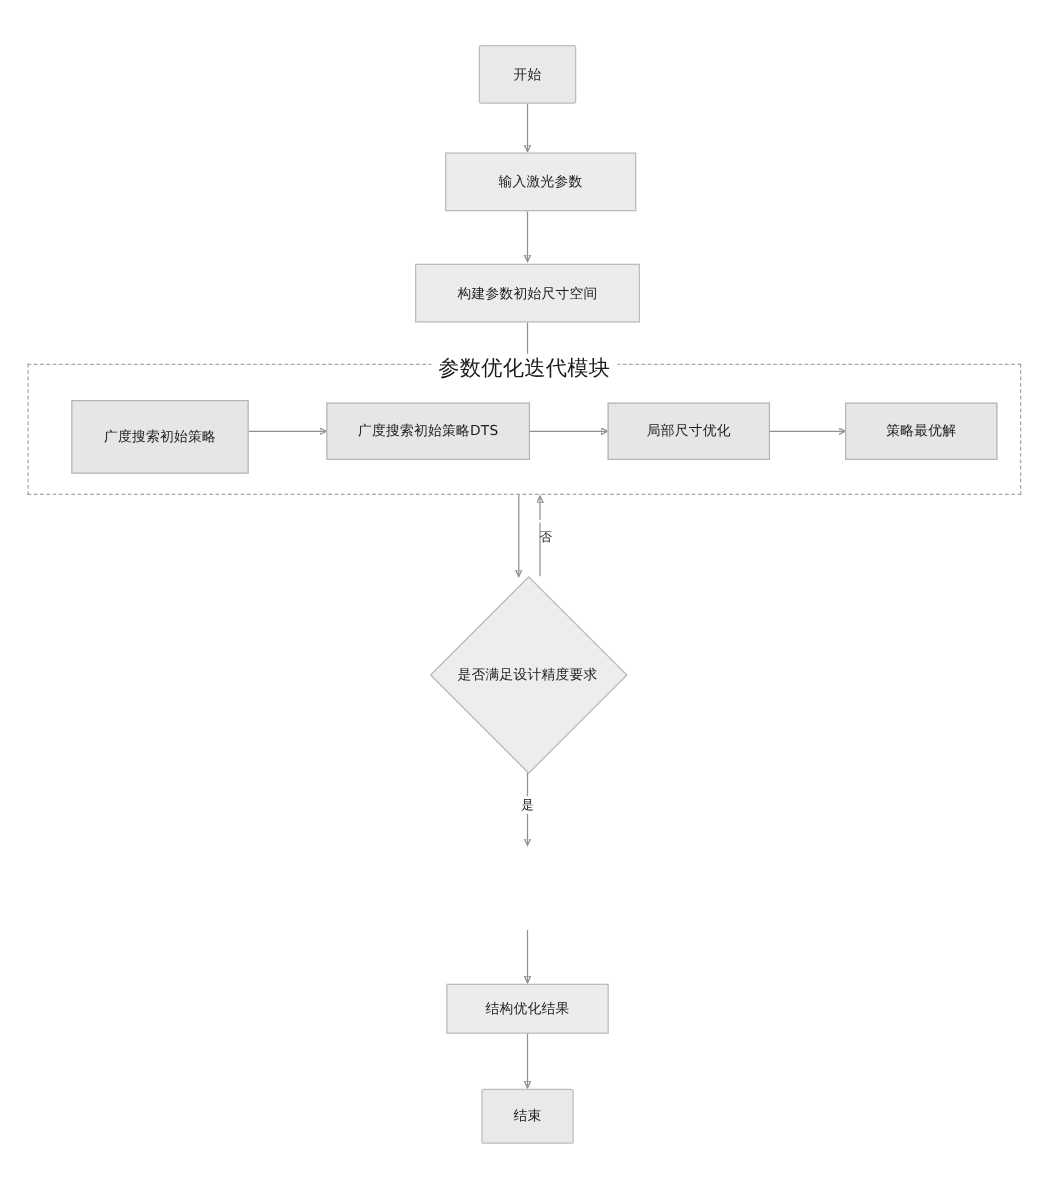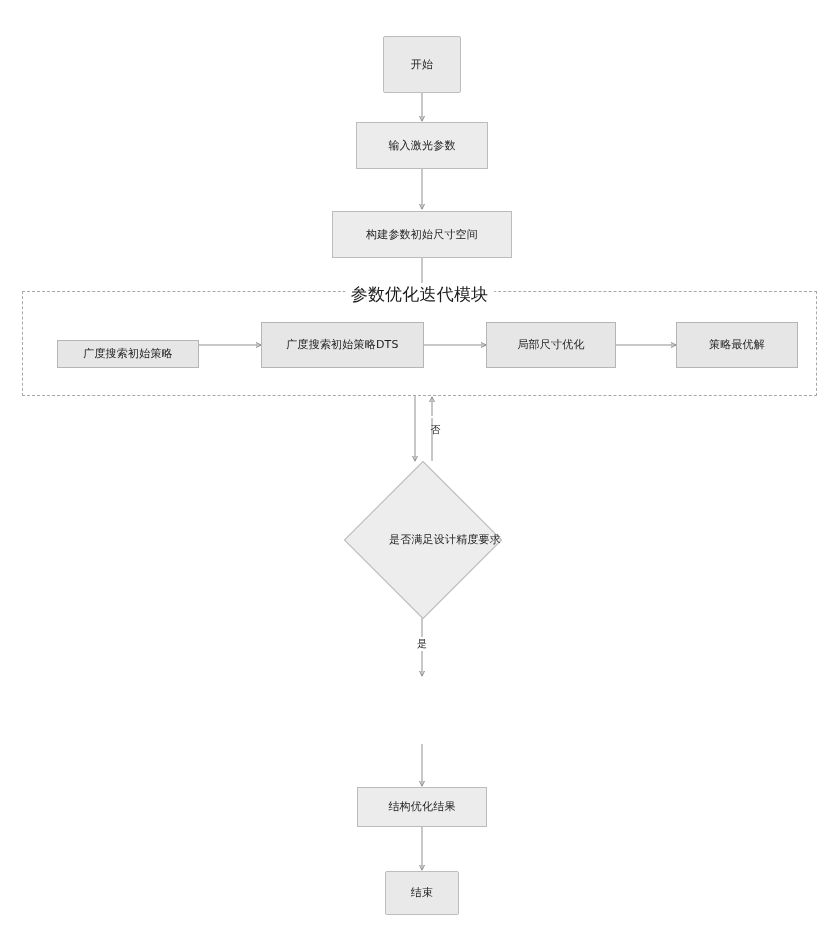--- a/index.html
+++ b/index.html
@@ -53,21 +53,21 @@
   .node.sub {
     background: #e6e6e6;
     border-color: #b5b5b5;
   }
 
   
   .diamond-wrap {
     position: absolute;
     display: flex;
     align-items: center;
-    justify-content: flex-end;
+    justify-content: center;
   }
   .diamond-shape {
     position: absolute;
     left: 50%;
     top: 50%;
     width: 110px;
     height: 110px;
     margin-left: -55px;
     margin-top: -55px;
     background: #ededed;
@@ -162,37 +162,37 @@
 
     <line x1="432" y1="461" x2="432" y2="397" marker-end="url(#arrow)"></line>
 
     <line x1="422" y1="615" x2="422" y2="676" marker-end="url(#arrow)"></line>
 
     <line x1="422" y1="744" x2="422" y2="786" marker-end="url(#arrow)"></line>
 
     <line x1="422" y1="827" x2="422" y2="870" marker-end="url(#arrow)"></line>
   </svg>
 
-  <div class="node terminal" style="left:383px; top:36px; width:78px; height:57px; border-radius:2px;">
+  <div class="node terminal" style="left:383px; top:36px; width:78px; height:47px; border-radius:2px;">
     <span>开始</span>
   </div>
 
-  <div class="node process" style="left:356px; top:122px; width:132px; height:47px;">
+  <div class="node process" style="left:356px; top:122px; width:153px; height:47px;">
     <span>输入激光参数</span>
   </div>
 
   <div class="node process" style="left:332px; top:211px; width:180px; height:47px;">
     <span>构建参数初始尺寸空间</span>
   </div>
 
   <div class="subgraph" style="left:22px; top:291px; width:795px; height:105px;">
     <span class="subgraph-title">参数优化迭代模块</span>
   </div>
 
-  <div class="node sub" style="left:57px; top:340px; width:142px; height:28px;">
+  <div class="node sub" style="left:57px; top:320px; width:142px; height:59px;">
     <span>广度搜索初始策略</span>
   </div>
 
   <div class="node sub" style="left:261px; top:322px; width:163px; height:46px;text-align:right;">
     <span>广度搜索初始策略DTS</span>
   </div>
 
   <div class="node sub" style="left:486px; top:322px; width:130px; height:46px;text-align:right;">
     <span>局部尺寸优化</span>
   </div>

